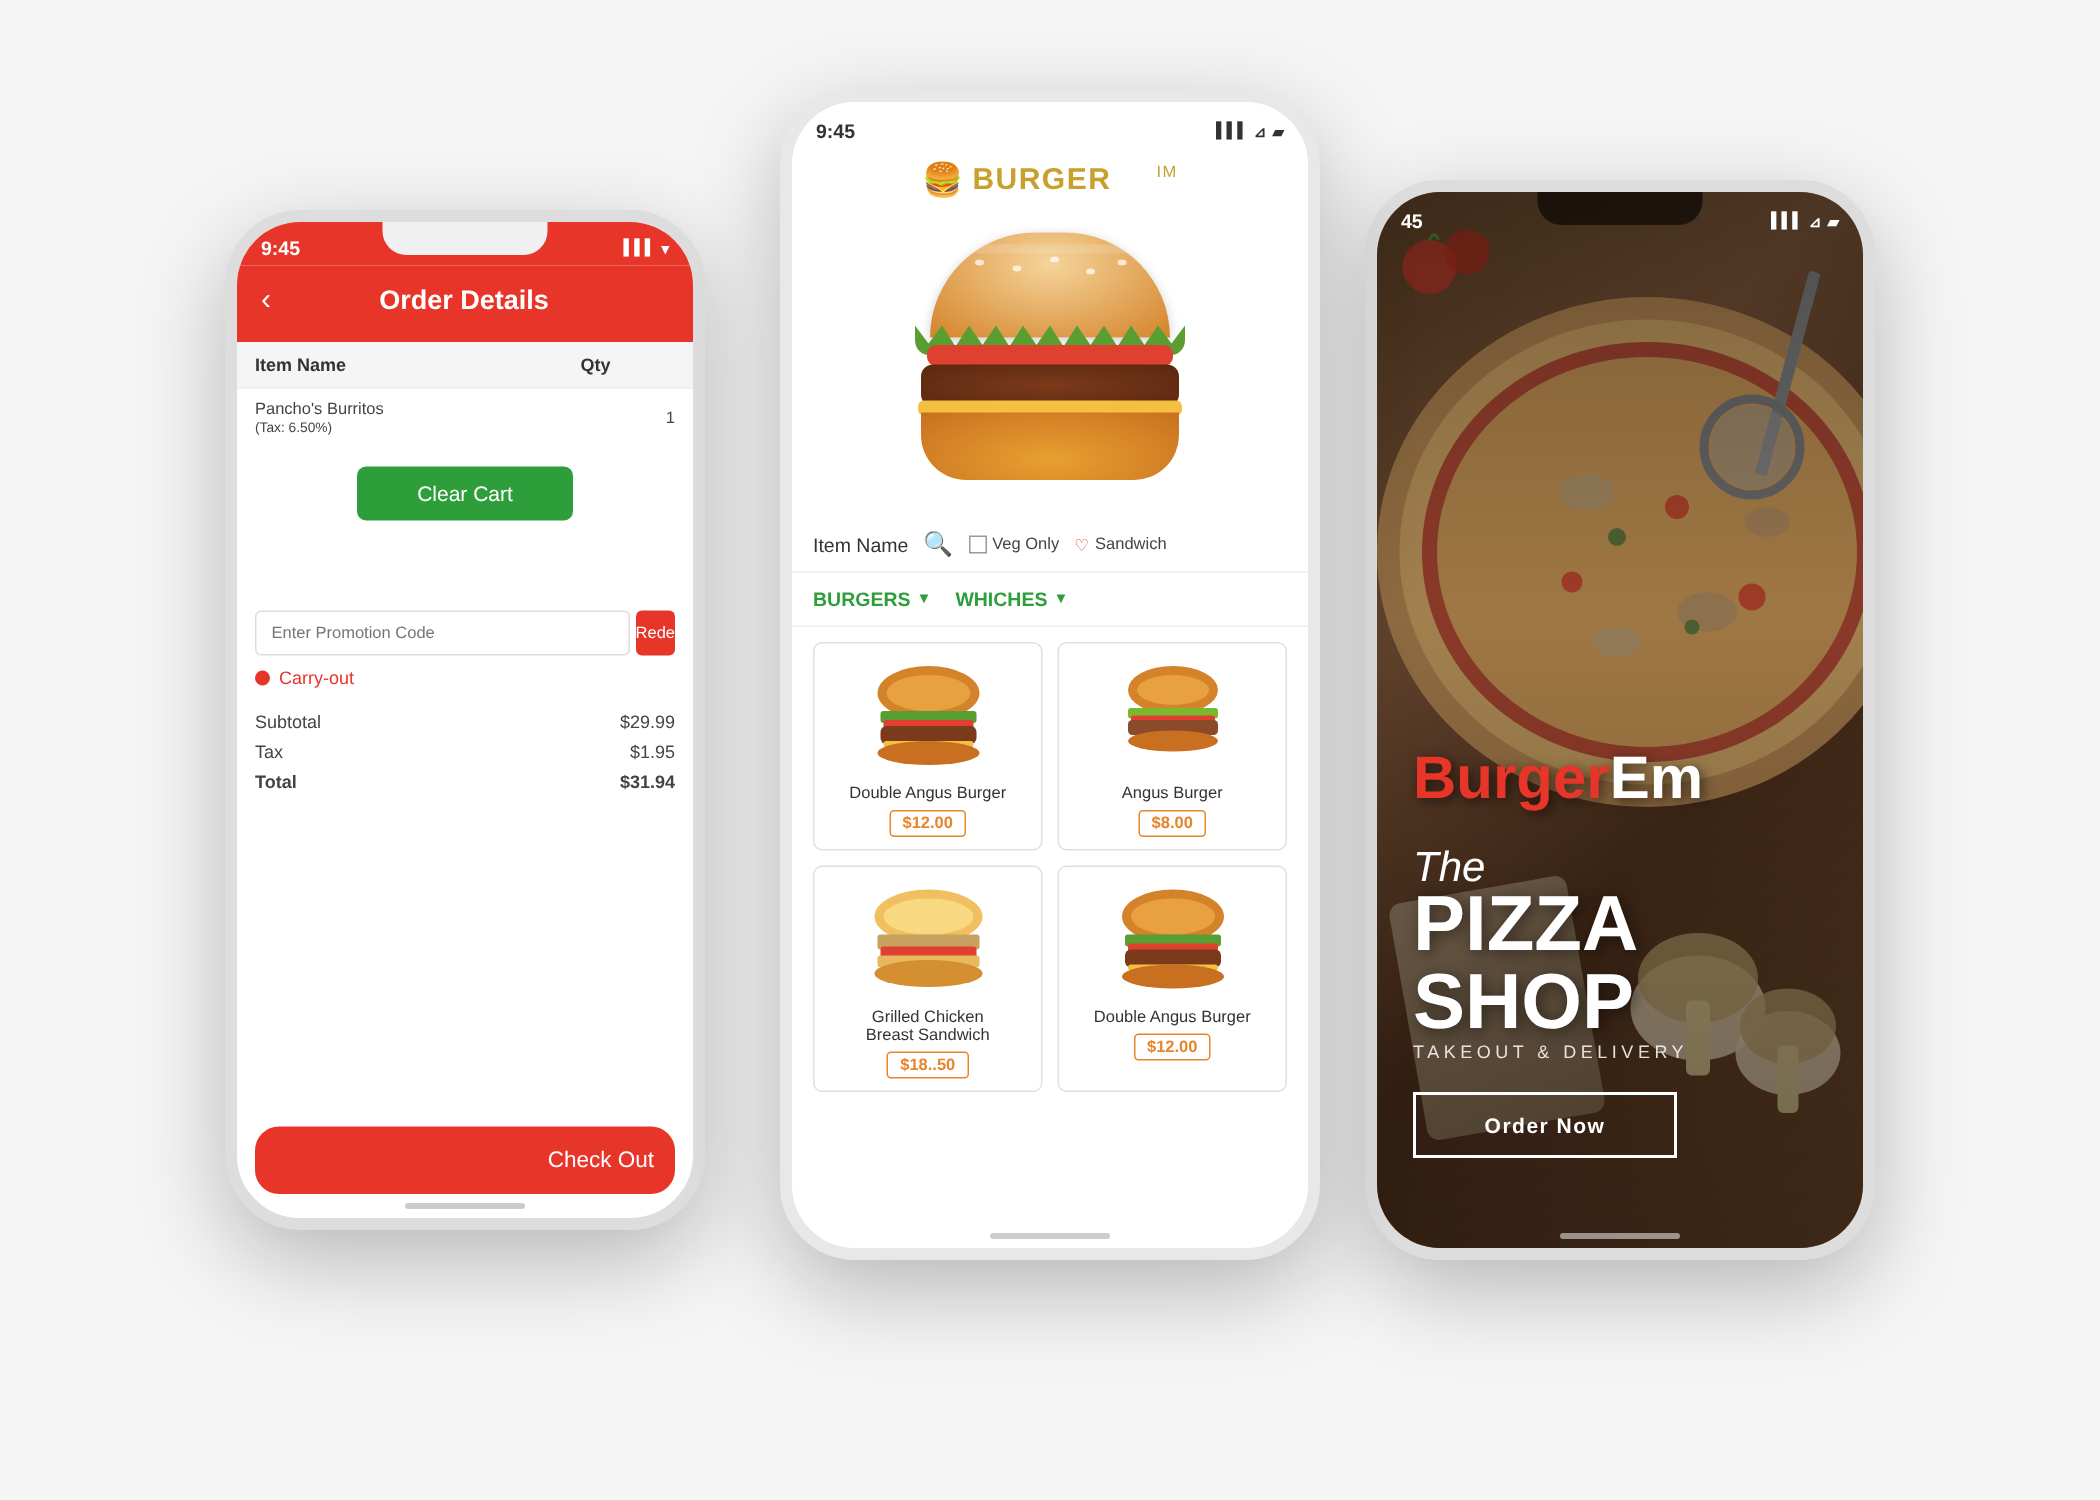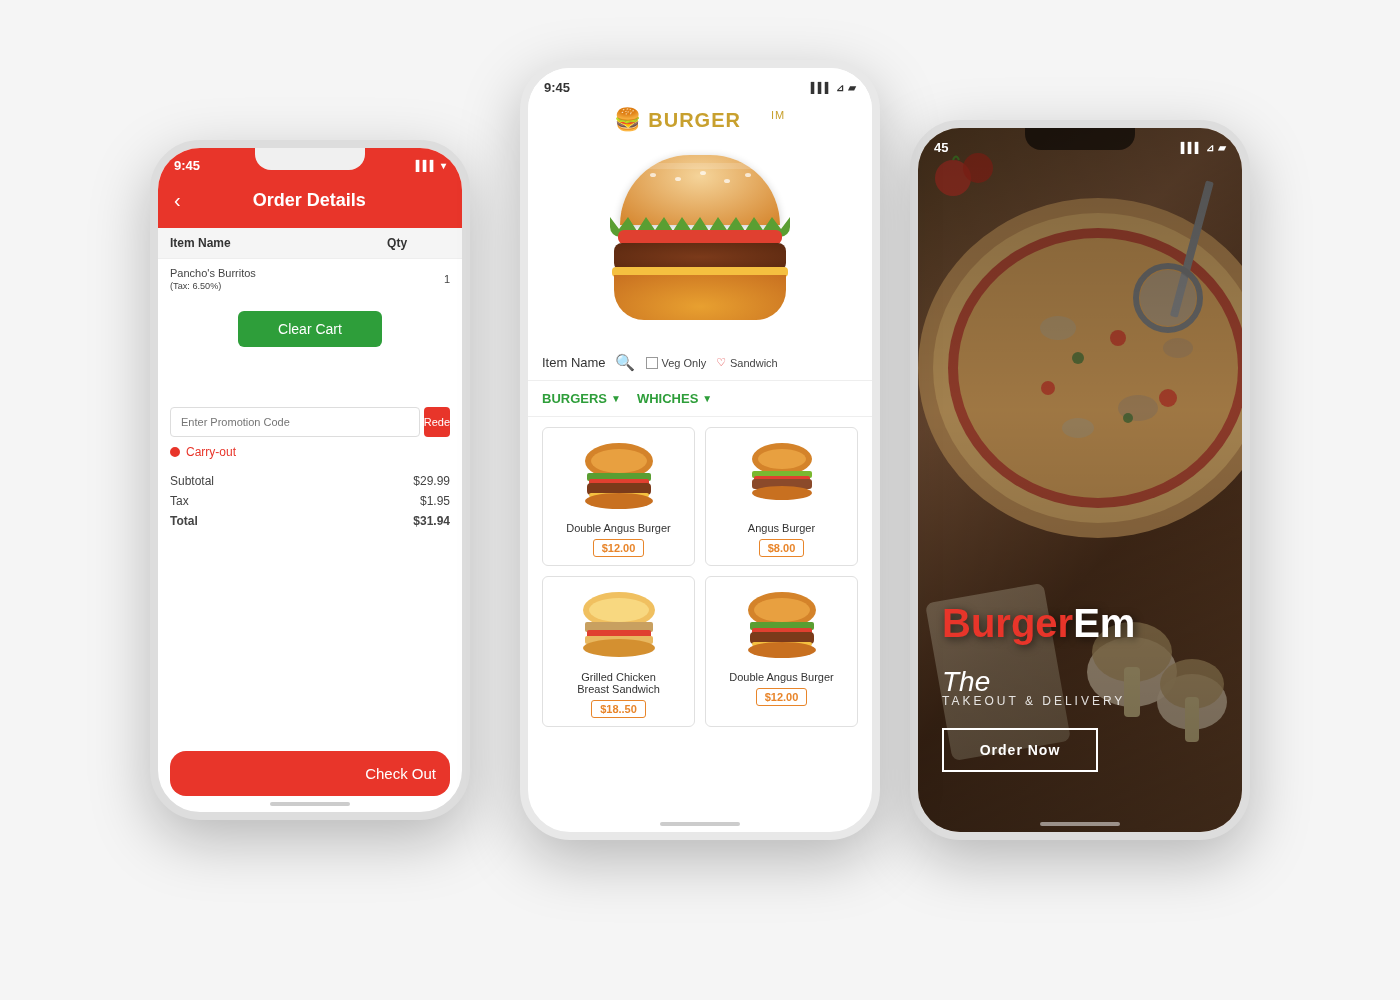--- a/index.html
+++ b/index.html
@@ -523,21 +523,21 @@
     .order-now-btn {
       border: 2px solid white;
       background: transparent;
       color: white;
       padding: 12px 32px;
       font-size: 14px;
       font-weight: 600;
       letter-spacing: 1px;
       cursor: pointer;
       display: inline-block;
-      width: 156px;
+      width: 176px;
       text-align: center;
     }
   </style>
 </head>
 <body>
 
 <div class="phones-container">
 
   <div class="phone phone-left">
     <div class="notch"></div>
@@ -798,20 +798,21 @@
     </div>
 
     <div class="pizza-content">
 
       <div style="margin-bottom:20px;">
         <span style="font-size:40px;font-weight:900;color:#e8352a;text-shadow:2px 2px 8px rgba(0,0,0,0.6);">Burger</span><span style="font-size:40px;font-weight:900;color:white;text-shadow:2px 2px 8px rgba(0,0,0,0.6);">Em</span>
       </div>
 
       <div>
         <div class="the-text">The</div>
+        <div class="pizza-shop-title">PIZZA SHOP</div>
         <div class="takeout-delivery">TAKEOUT &amp; DELIVERY</div>
       </div>
 
       <button class="order-now-btn">Order Now</button>
     </div>
 
     <div class="home-indicator" style="background:rgba(255,255,255,0.5);z-index:10;"></div>
   </div>
 
 </div>

